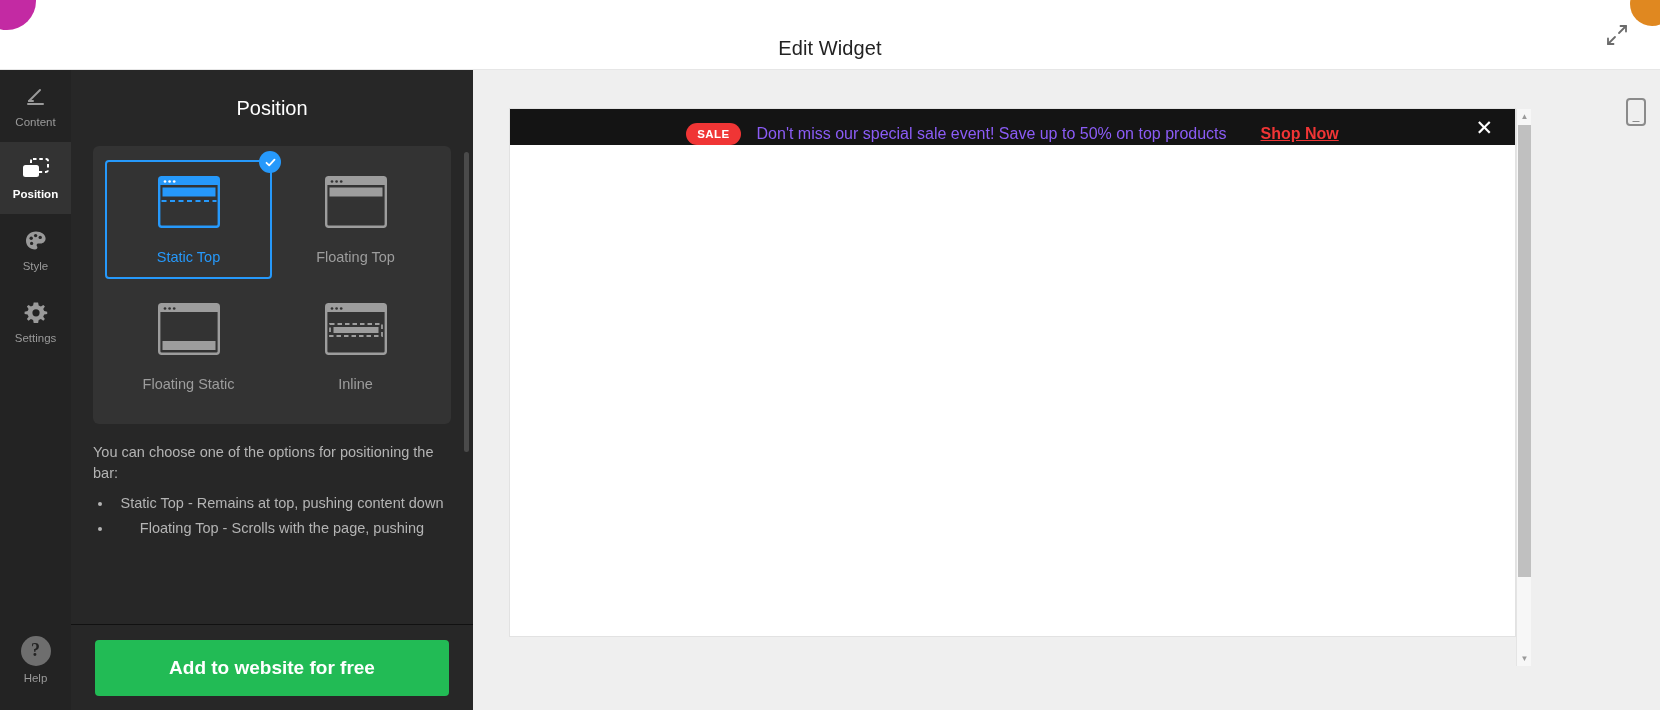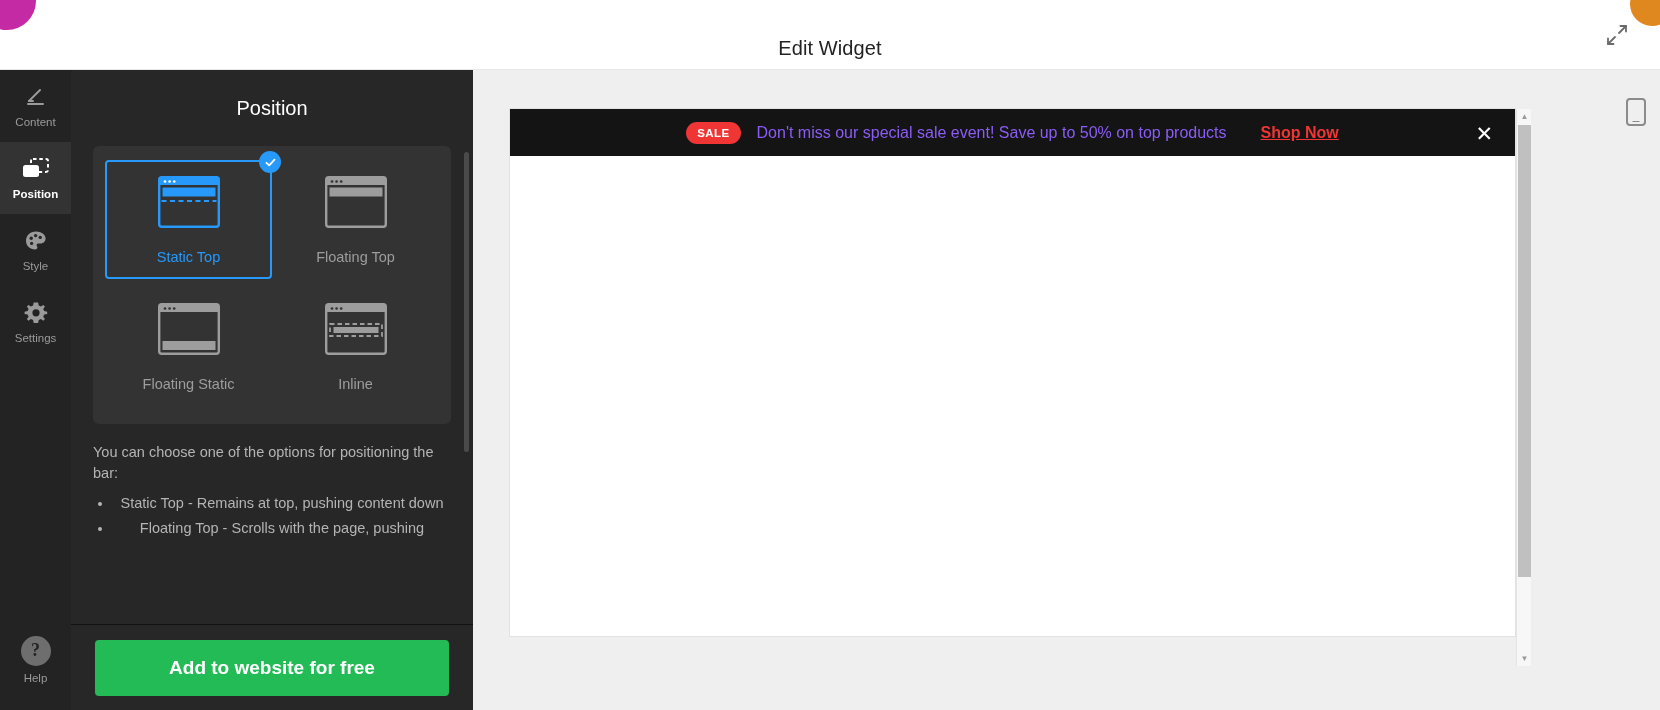--- a/index.html
+++ b/index.html
@@ -121,22 +121,22 @@
     position: absolute; left: 473px; top: 70px;
     width: 1187px; height: 640px; background: #efefef;
   }
   .preview-page {
     position: absolute; left: 37px; top: 39px;
     width: 1005px; height: 527px; background: #ffffff;
     box-shadow: 0 0 0 1px #e2e2e2;
     overflow: hidden;
   }
   .sale-bar {
-    width: 100%; height: 47px; background: #141414;
-    display: flex; align-items: center; position: relative;
+    width: 100%; height: 36px; background: #141414;
+    display: flex; align-items: flex-end; position: relative;
   }
   .sale-inner {
     flex: 1; display: flex; align-items: center; justify-content: center; gap: 16px;
   }
   .sale-badge {
     background: #f03535; color: #ffffff; font-size: 11.5px; font-weight: bold;
     padding: 5px 11px; border-radius: 11px; letter-spacing: .4px;
   }
   .sale-text { color: #8b5cf6; font-size: 16px; }
   .sale-link {

